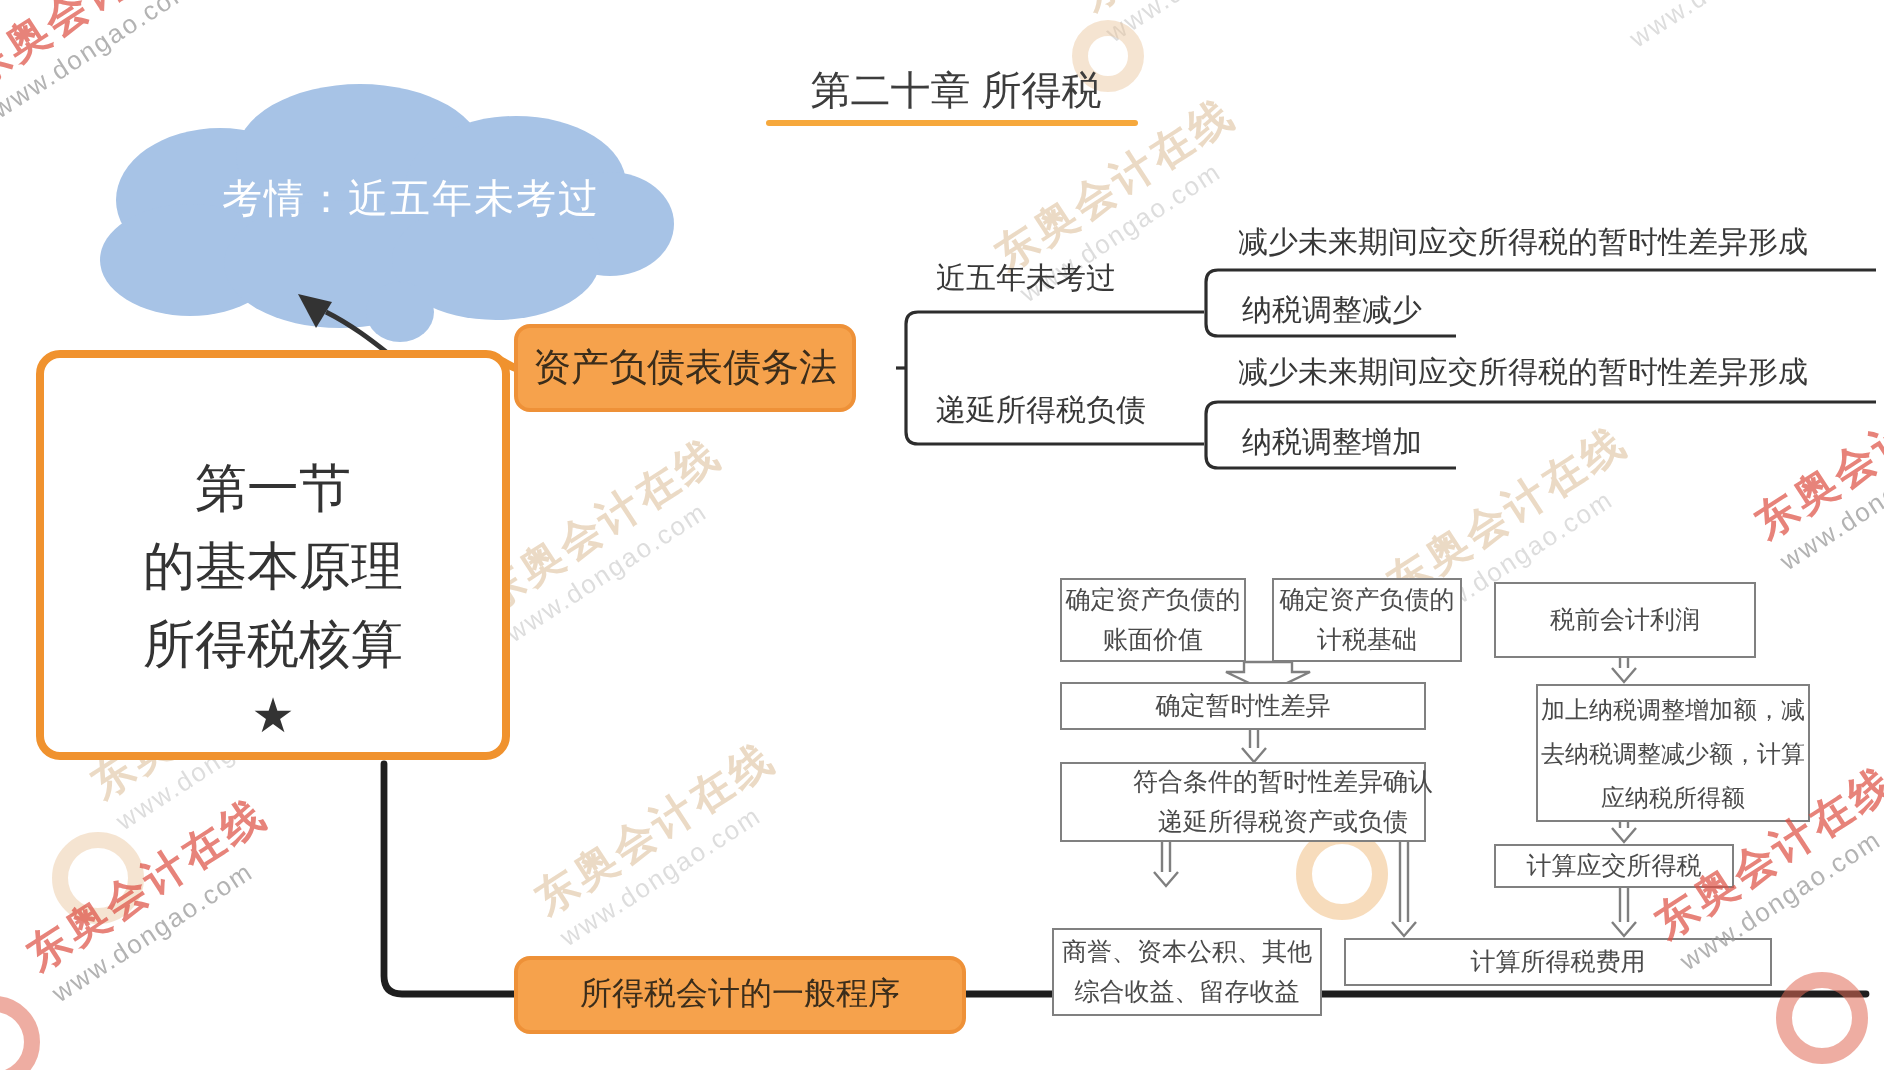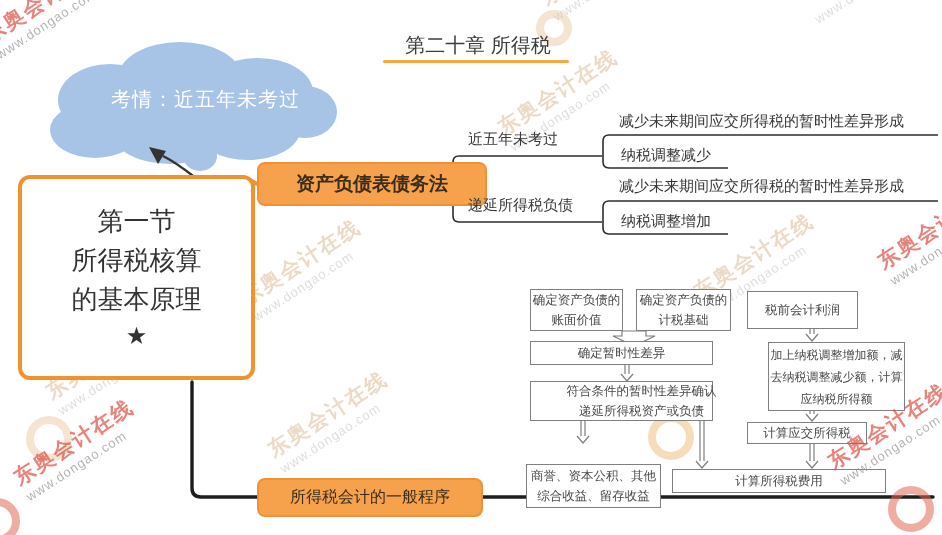--- a/index.html
+++ b/index.html
@@ -10,27 +10,27 @@
   svg.overlay { position:absolute; left:0; top:0; width:942px; height:535px; pointer-events:none; }
 
   
   .page-title { left:378px; top:32px; width:200px; text-align:center; font-size:20px; color:#3d3d3d; font-weight:500; z-index:3; }
   .title-underline { left:383px; top:60px; width:186px; height:3px; background:#f6a83c; border-radius:2px; z-index:3; }
 
   
   .cloud-text { left:58px; top:86px; width:295px; text-align:center; font-size:20px; letter-spacing:1px; color:#ffffff; z-index:2; }
 
   
-  .main-node { left:18px; top:175px; width:237px; height:205px; background:#fff; border:4px solid #f0922e; border-radius:12px; display:flex; flex-direction:column; align-items:center; justify-content:center; z-index:2; }
+  .main-node { left:18px; top:175px; width:237px; height:205px; background:#fff; border:4px solid #f0922e; border-radius:12px; display:flex; flex-direction:column; align-items:center; justify-content:flex-end; z-index:2; }
   .main-node .ln { font-size:26px; color:#333; line-height:1.5; text-align:center; }
   .main-node .star { font-size:24px; color:#333; line-height:1.4; }
 
   
   .branch-label { background:#f6a24c; border:2px solid #ee9138; border-radius:8px; display:flex; align-items:center; justify-content:center; color:#3b2d1b; font-weight:500; z-index:2; }
-  .b1 { left:257px; top:162px; width:230px; height:44px; font-size:19px;font-weight:bold; }
+  .b1 { left:257px; top:162px; width:171px; height:44px; font-size:19px; }
   .b2 { left:257px; top:478px; width:226px; height:39px; font-size:16px; }
 
   
   .mm { white-space:nowrap; color:#383838; font-size:15px; z-index:2; }
 
   
   .fbox { border:1px solid #808080; background:#fff; color:#4a4a4a; font-size:12.5px; text-align:center; display:flex; flex-direction:column; align-items:center; justify-content:center; z-index:2; }
   .fbox .fl { line-height:20px; white-space:nowrap; }
   .fbox3 .fl { line-height:22px; }
 
@@ -134,22 +134,22 @@
     </g>
   </svg>
 
   <div class="abs page-title">第二十章 所得税</div>
   <div class="abs title-underline"></div>
 
   <div class="abs cloud-text">考情：近五年未考过</div>
 
   <div class="abs main-node">
     <div class="ln">第一节</div>
+    <div class="ln">的基本原理</div>
     <div class="ln">所得税核算</div>
-    <div class="ln">的基本原理</div>
     <div class="star">★</div>
   </div>
 
   <div class="abs branch-label b1">资产负债表债务法</div>
   <div class="abs branch-label b2">所得税会计的一般程序</div>
 
   <div class="abs mm" style="left:468px; top:130px;">近五年未考过</div>
   <div class="abs mm" style="left:619px; top:112px;">减少未来期间应交所得税的暂时性差异形成</div>
   <div class="abs mm" style="left:621px; top:146px;">纳税调整减少</div>
   <div class="abs mm" style="left:468px; top:196px;">递延所得税负债</div>
@@ -168,21 +168,21 @@
     <div class="fl">确定暂时性差异</div>
   </div>
   <div class="abs fbox" style="left:530px; top:381px; width:183px; height:40px;padding-left:40px;">
     <div class="fl">符合条件的暂时性差异确认</div>
     <div class="fl">递延所得税资产或负债</div>
   </div>
   <div class="abs fbox" style="left:526px; top:464px; width:135px; height:44px;">
     <div class="fl">商誉、资本公积、其他</div>
     <div class="fl">综合收益、留存收益</div>
   </div>
-  <div class="abs fbox" style="left:747px; top:291px; width:111px; height:38px;">
+  <div class="abs fbox" style="left:747px; top:291px; width:131px; height:38px;">
     <div class="fl">税前会计利润</div>
   </div>
   <div class="abs fbox fbox3" style="left:768px; top:342px; width:137px; height:69px; font-size:12px;">
     <div class="fl">加上纳税调整增加额，减</div>
     <div class="fl">去纳税调整减少额，计算</div>
     <div class="fl">应纳税所得额</div>
   </div>
   <div class="abs fbox" style="left:747px; top:422px; width:120px; height:22px;">
     <div class="fl">计算应交所得税</div>
   </div>

